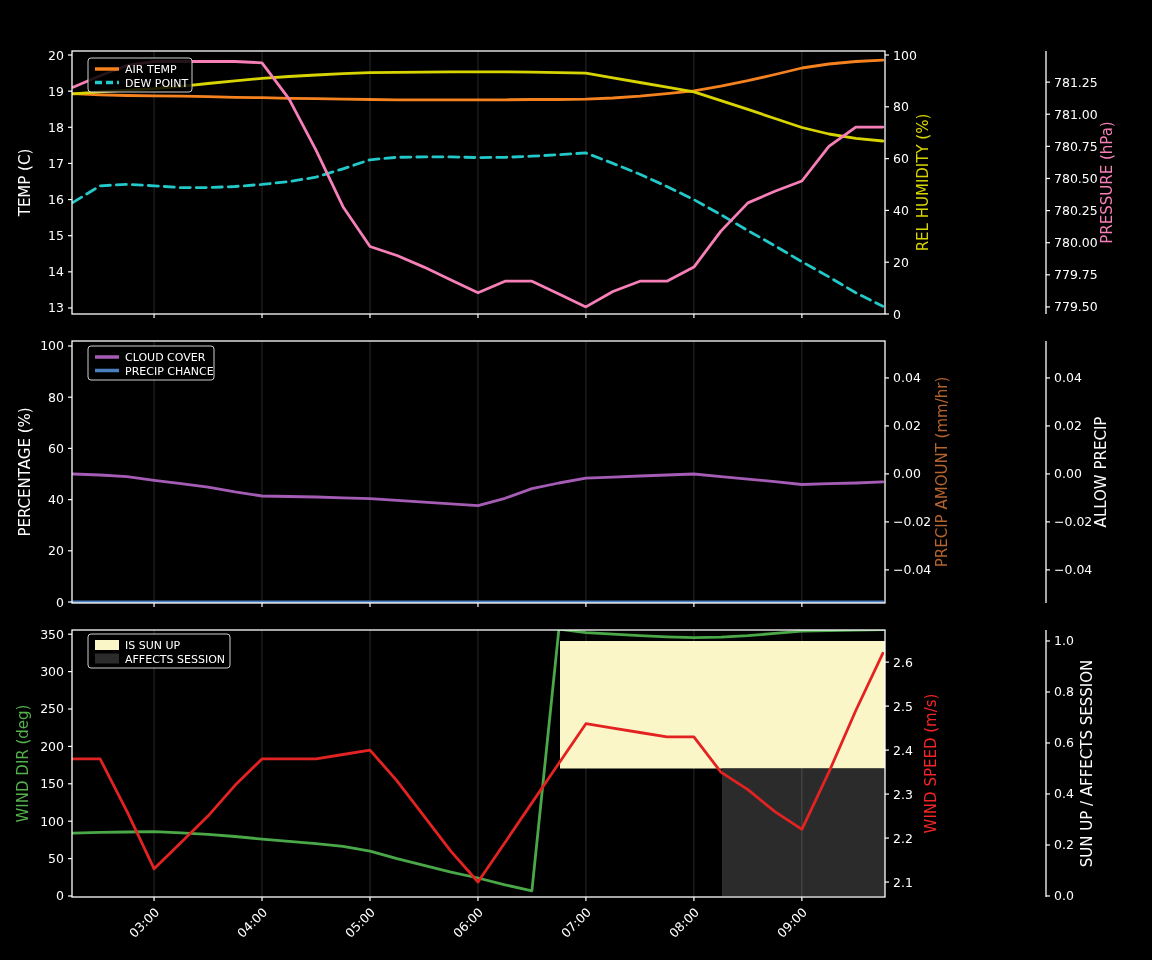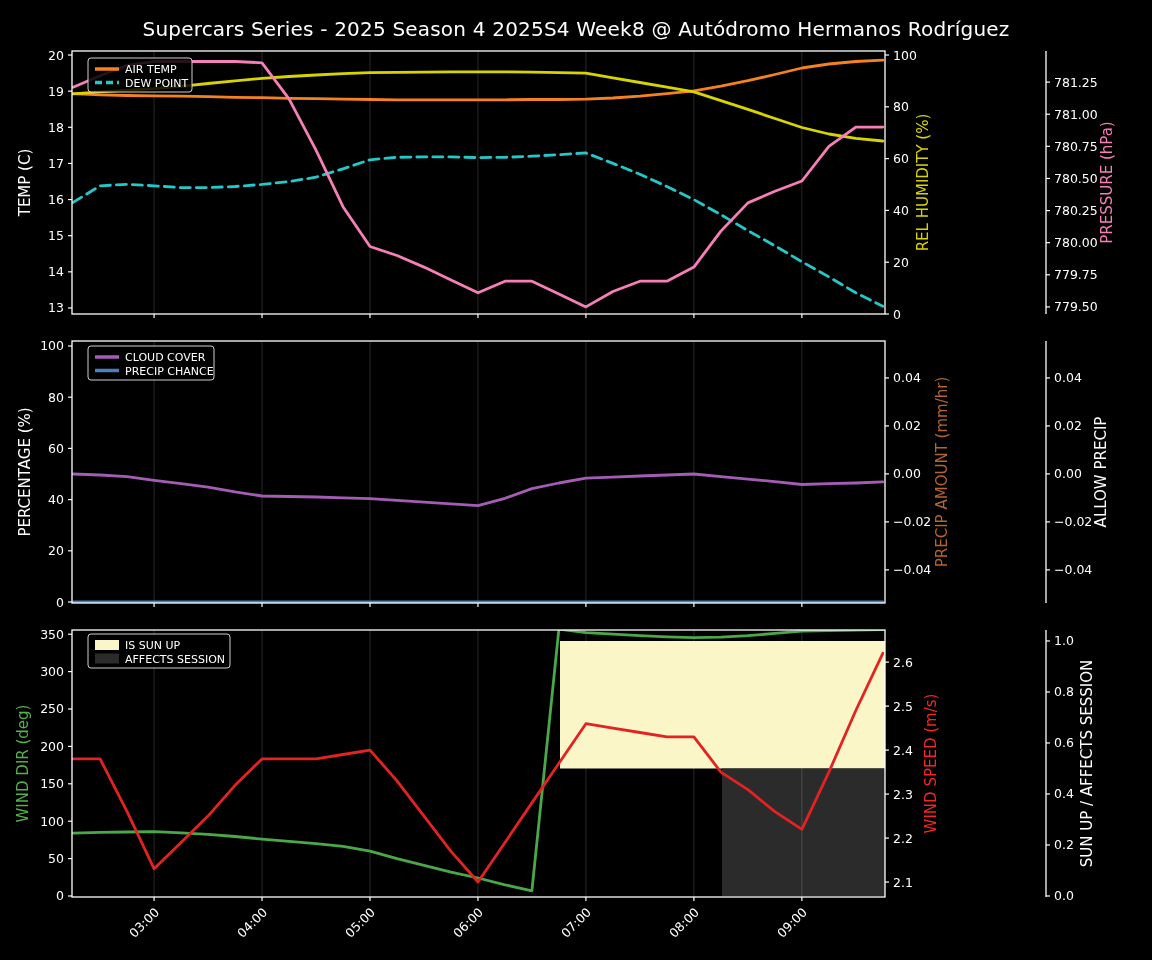--- a/index.html
+++ b/index.html
@@ -7,21 +7,20 @@
        font-family:"DejaVu Sans","Liberation Sans",sans-serif;}
   .title{position:absolute;top:17px;left:0;width:100%;text-align:center;
          color:#fff;font-size:20px;letter-spacing:.2px;}
   svg{position:absolute;top:0;left:0;}
   svg text{font-family:"DejaVu Sans","Liberation Sans",sans-serif;}
 </style>
 </head>
 <body>
 
 <div class="fig">
-  <div class="title">Supercars Series - 2025 Season 4 2025S4 Week8 @ Autódromo Hermanos Rodríguez</div>
   <svg id="chart-svg" width="1152" height="960">
       <g>
         <clipPath id="clip0">
           <rect x="72" y="51" width="813" height="263"></rect>
         </clipPath>
         <line x1="154.05577689243026" y1="51" x2="154.05577689243026" y2="314" stroke="rgba(255,255,255,0.16)" stroke-width="1"></line>
         <line x1="262.0239043824701" y1="51" x2="262.0239043824701" y2="314" stroke="rgba(255,255,255,0.16)" stroke-width="1"></line>
         <line x1="369.99203187251" y1="51" x2="369.99203187251" y2="314" stroke="rgba(255,255,255,0.16)" stroke-width="1"></line>
         <line x1="477.9601593625498" y1="51" x2="477.9601593625498" y2="314" stroke="rgba(255,255,255,0.16)" stroke-width="1"></line>
         <line x1="585.9282868525896" y1="51" x2="585.9282868525896" y2="314" stroke="rgba(255,255,255,0.16)" stroke-width="1"></line>

